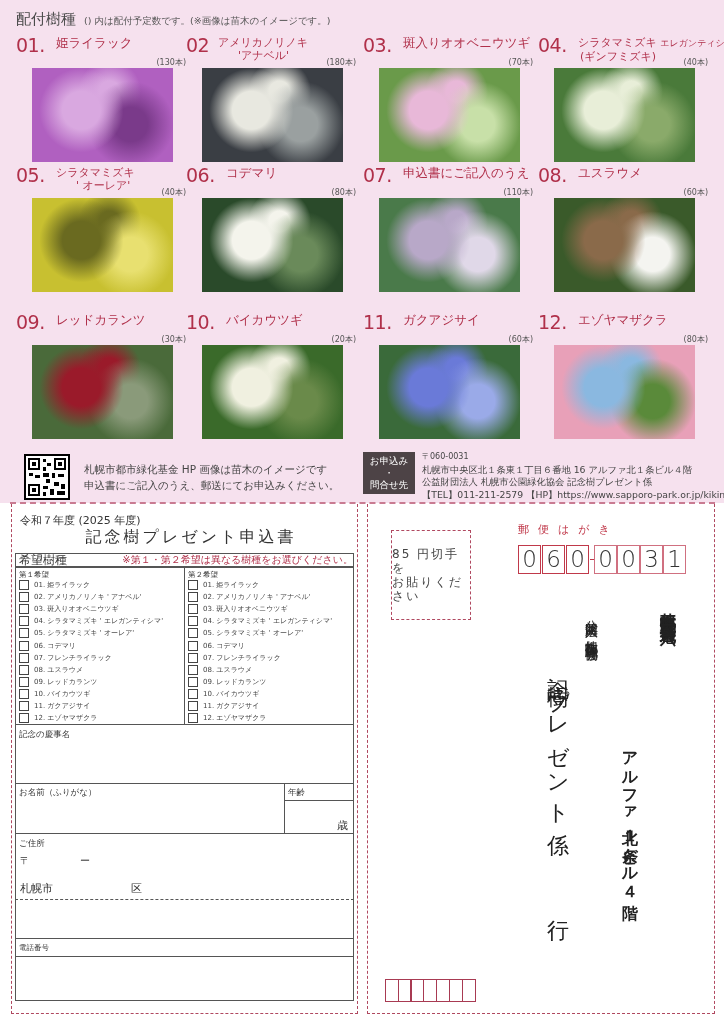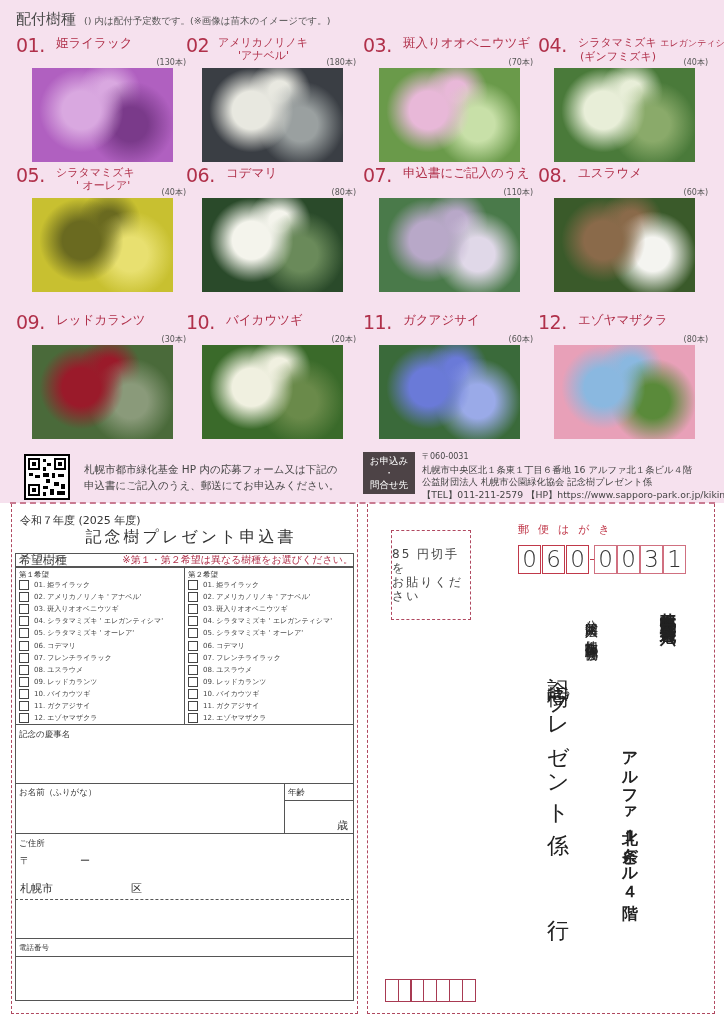--- a/index.html
+++ b/index.html
@@ -269,21 +269,21 @@
       <rect x="22" y="25" width="4" height="4" fill="#000"></rect>
     <rect x="30" y="28" width="5" height="4" fill="#000"></rect>
       <rect x="37" y="30" width="4" height="5" fill="#000"></rect>
       <rect x="19" y="32" width="5" height="3" fill="#000"></rect>
     <rect x="26" y="35" width="4" height="6" fill="#000"></rect>
       <rect x="33" y="37" width="8" height="4" fill="#000"></rect>
       <rect x="19" y="38" width="3" height="4" fill="#000"></rect>
   </svg>
 </div>
 <div class="apply-text">
-  <div>札幌市都市緑化基金 HP 内の応募フォーム又は下記の</div>
+  <div>札幌市都市緑化基金 HP 画像は苗木のイメージです</div>
   <div>申込書にご記入のうえ、郵送にてお申込みください。</div>
 </div>
 
 <div class="contact-box">
   <span>お申込み</span>
   <span>・</span>
   <span>問合せ先</span>
 </div>
 <div class="contact-text">
   <div class="zip">〒060-0031</div>

